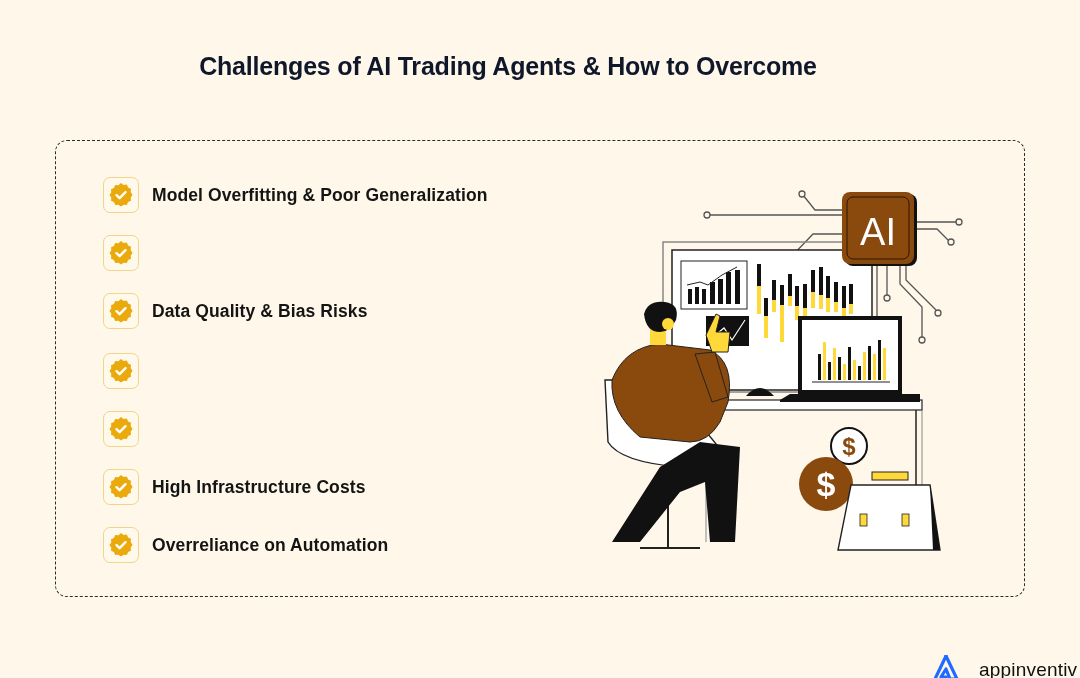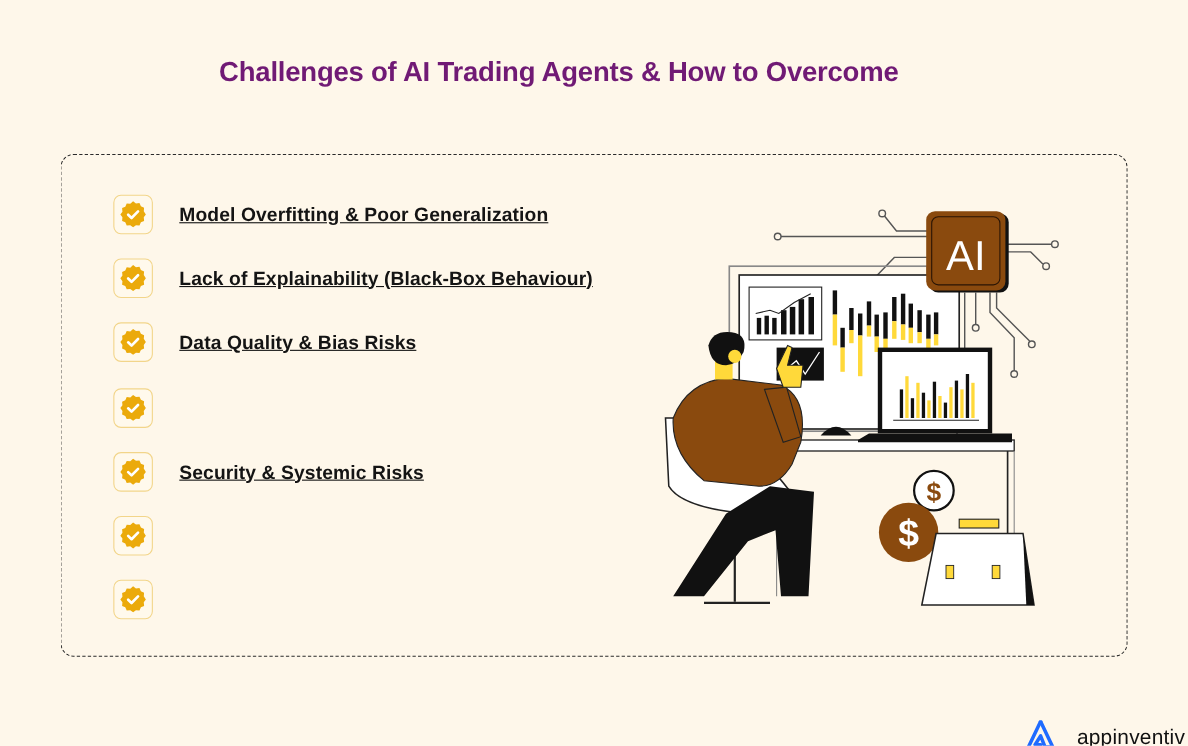--- a/index.html
+++ b/index.html
@@ -10,21 +10,21 @@
     color: #111111;
     position: relative;
   }
   .title {
     position: absolute;
     top: 52px; left: 0; width: 1016px;
     text-align: center;
     font-size: 25px;
     font-weight: bold;
     letter-spacing: -0.2px;
-    color: #701a75;
+    color: #0f172a;
   }
   .panel {
     position: absolute;
     left: 55px; top: 140px;
     width: 970px; height: 457px;
     border: 1.4px dashed #2b2b2b;
     border-radius: 12px;
     background: #FEF7EA;
   }
   .list {
@@ -41,27 +41,26 @@
   }
   .check-box {
     width: 36px; height: 36px;
     border: 1.4px solid #F2D58A;
     border-radius: 7px;
     display: flex; align-items: center; justify-content: center;
     background: #FFF9EC;
     flex-shrink: 0;
   }
   .item-label {
-    margin-left: 24px;
+    margin-left: 13px;
     font-size: 17.5px;
     font-weight: bold;
     color: #141414;
     white-space: nowrap;
     letter-spacing: 0.1px;
-    text-decoration: underline;
   }
   .illustration {
     position: absolute;
     left: 590px; top: 182px;
     width: 390px; height: 380px;
   }
   .brand {
     position: absolute;
     left: 933px; top: 655px;
     display: flex; align-items: center; gap: 16px;
@@ -93,21 +92,20 @@
     <span class="item-label">Model Overfitting &amp; Poor Generalization</span>
   </div>
 
   <div class="item" style="top:58px;">
     <div class="check-box">
       <svg width="28" height="28" viewBox="0 0 28 28">
           <path d="M14 2 l2.6 1.9 3.2-.3 1.3 2.9 2.9 1.3-.3 3.2L25.6 14l-1.9 2.6.3 3.2-2.9 1.3-1.3 2.9-3.2-.3L14 25.6l-2.6-1.9-3.2.3-1.3-2.9-2.9-1.3.3-3.2L2.4 14l1.9-2.6-.3-3.2 2.9-1.3 1.3-2.9 3.2.3z" fill="#EBAA0B"></path>
           <path d="M9.5 14.2l3.1 3 5.9-6" stroke="#fff" stroke-width="2.4" fill="none" stroke-linecap="round" stroke-linejoin="round"></path>
         </svg>
     </div>
-    <span class="item-label">Lack of Explainability (Black-Box Behaviour)</span>
   </div>
 
   <div class="item" style="top:116px;justify-content:space-between;">
     <div class="check-box">
       <svg width="28" height="28" viewBox="0 0 28 28">
           <path d="M14 2 l2.6 1.9 3.2-.3 1.3 2.9 2.9 1.3-.3 3.2L25.6 14l-1.9 2.6.3 3.2-2.9 1.3-1.3 2.9-3.2-.3L14 25.6l-2.6-1.9-3.2.3-1.3-2.9-2.9-1.3.3-3.2L2.4 14l1.9-2.6-.3-3.2 2.9-1.3 1.3-2.9 3.2.3z" fill="#EBAA0B"></path>
           <path d="M9.5 14.2l3.1 3 5.9-6" stroke="#fff" stroke-width="2.4" fill="none" stroke-linecap="round" stroke-linejoin="round"></path>
         </svg>
     </div>
     <span class="item-label">Data Quality &amp; Bias Risks</span>
@@ -122,39 +120,40 @@
     </div>
   </div>
 
   <div class="item" style="top:234px;">
     <div class="check-box">
       <svg width="28" height="28" viewBox="0 0 28 28">
           <path d="M14 2 l2.6 1.9 3.2-.3 1.3 2.9 2.9 1.3-.3 3.2L25.6 14l-1.9 2.6.3 3.2-2.9 1.3-1.3 2.9-3.2-.3L14 25.6l-2.6-1.9-3.2.3-1.3-2.9-2.9-1.3.3-3.2L2.4 14l1.9-2.6-.3-3.2 2.9-1.3 1.3-2.9 3.2.3z" fill="#EBAA0B"></path>
           <path d="M9.5 14.2l3.1 3 5.9-6" stroke="#fff" stroke-width="2.4" fill="none" stroke-linecap="round" stroke-linejoin="round"></path>
         </svg>
     </div>
-    <span class="item-label">Security &amp; Systemic Risks</span>
   </div>
 
   <div class="item" style="top:292px;">
     <div class="check-box">
       <svg width="28" height="28" viewBox="0 0 28 28">
           <path d="M14 2 l2.6 1.9 3.2-.3 1.3 2.9 2.9 1.3-.3 3.2L25.6 14l-1.9 2.6.3 3.2-2.9 1.3-1.3 2.9-3.2-.3L14 25.6l-2.6-1.9-3.2.3-1.3-2.9-2.9-1.3.3-3.2L2.4 14l1.9-2.6-.3-3.2 2.9-1.3 1.3-2.9 3.2.3z" fill="#EBAA0B"></path>
           <path d="M9.5 14.2l3.1 3 5.9-6" stroke="#fff" stroke-width="2.4" fill="none" stroke-linecap="round" stroke-linejoin="round"></path>
         </svg>
     </div>
+    <span class="item-label">High Infrastructure Costs</span>
   </div>
 
   <div class="item" style="top:350px;">
     <div class="check-box">
       <svg width="28" height="28" viewBox="0 0 28 28">
           <path d="M14 2 l2.6 1.9 3.2-.3 1.3 2.9 2.9 1.3-.3 3.2L25.6 14l-1.9 2.6.3 3.2-2.9 1.3-1.3 2.9-3.2-.3L14 25.6l-2.6-1.9-3.2.3-1.3-2.9-2.9-1.3.3-3.2L2.4 14l1.9-2.6-.3-3.2 2.9-1.3 1.3-2.9 3.2.3z" fill="#EBAA0B"></path>
           <path d="M9.5 14.2l3.1 3 5.9-6" stroke="#fff" stroke-width="2.4" fill="none" stroke-linecap="round" stroke-linejoin="round"></path>
         </svg>
     </div>
+    <span class="item-label">Overreliance on Automation</span>
   </div>
 </div>
 
 <div class="illustration">
   <svg width="390" height="380" viewBox="590 180 390 380" xmlns="http://www.w3.org/2000/svg">
 
     <g stroke="#555" stroke-width="1.3" fill="none">
       <line x1="710" y1="213" x2="845" y2="213"></line>
       <circle cx="707" cy="213" r="3" fill="#FEF7EA"></circle>
       <polyline points="803,193 815,208 845,208"></polyline>

